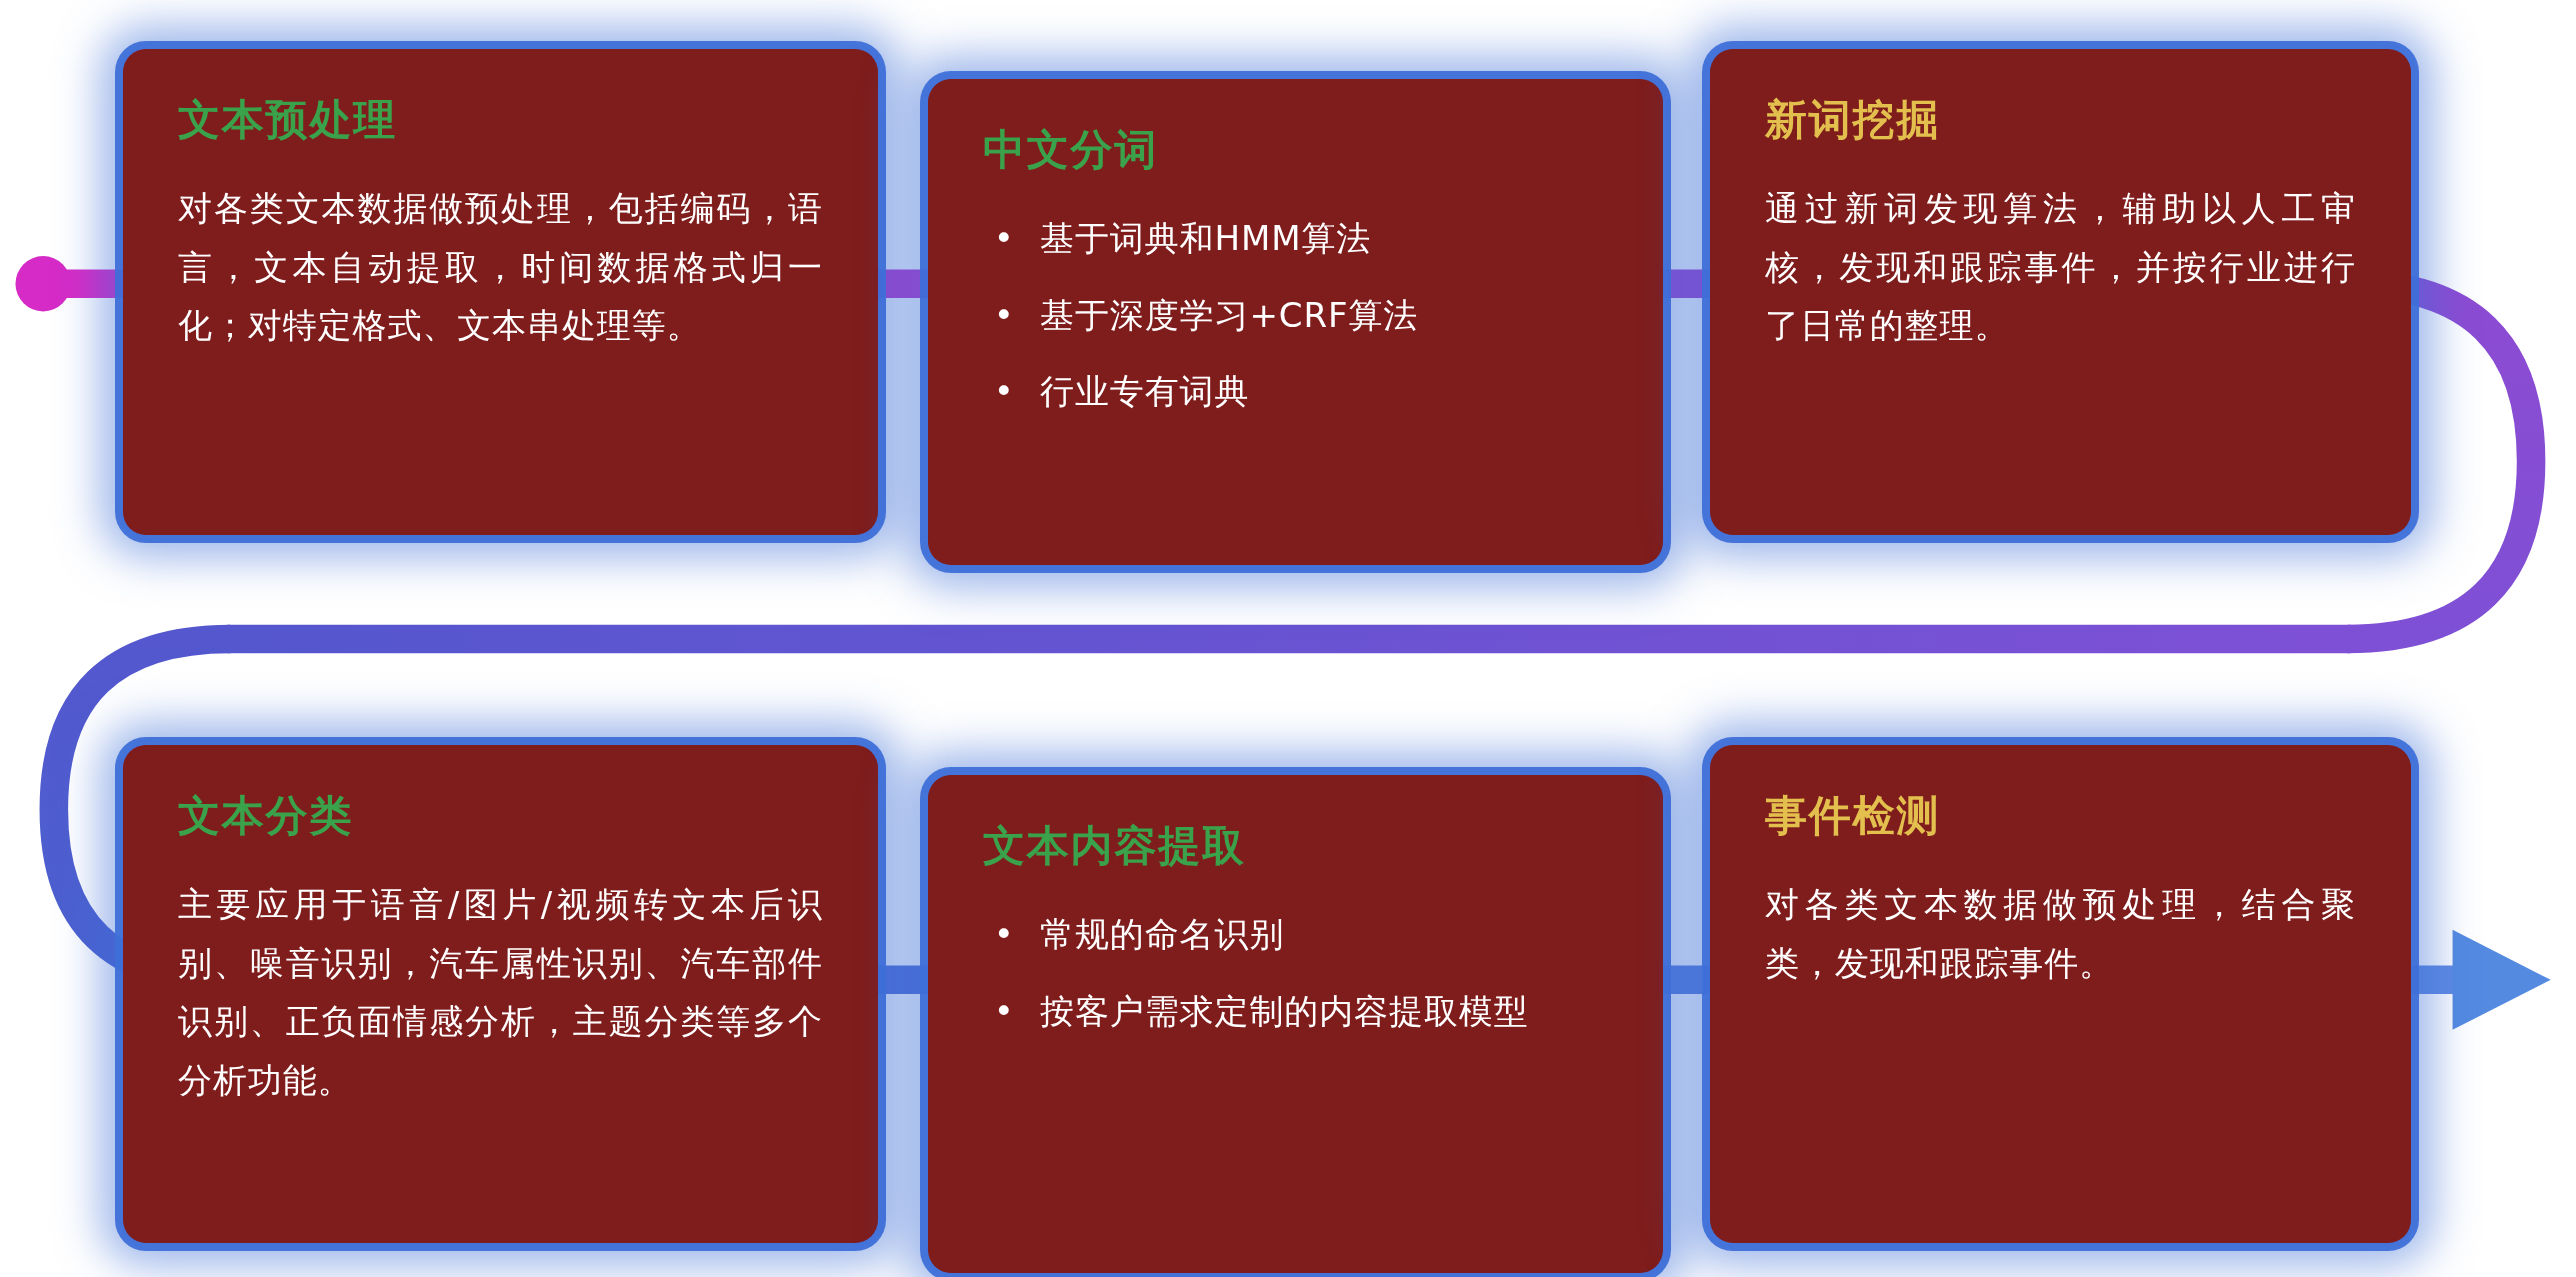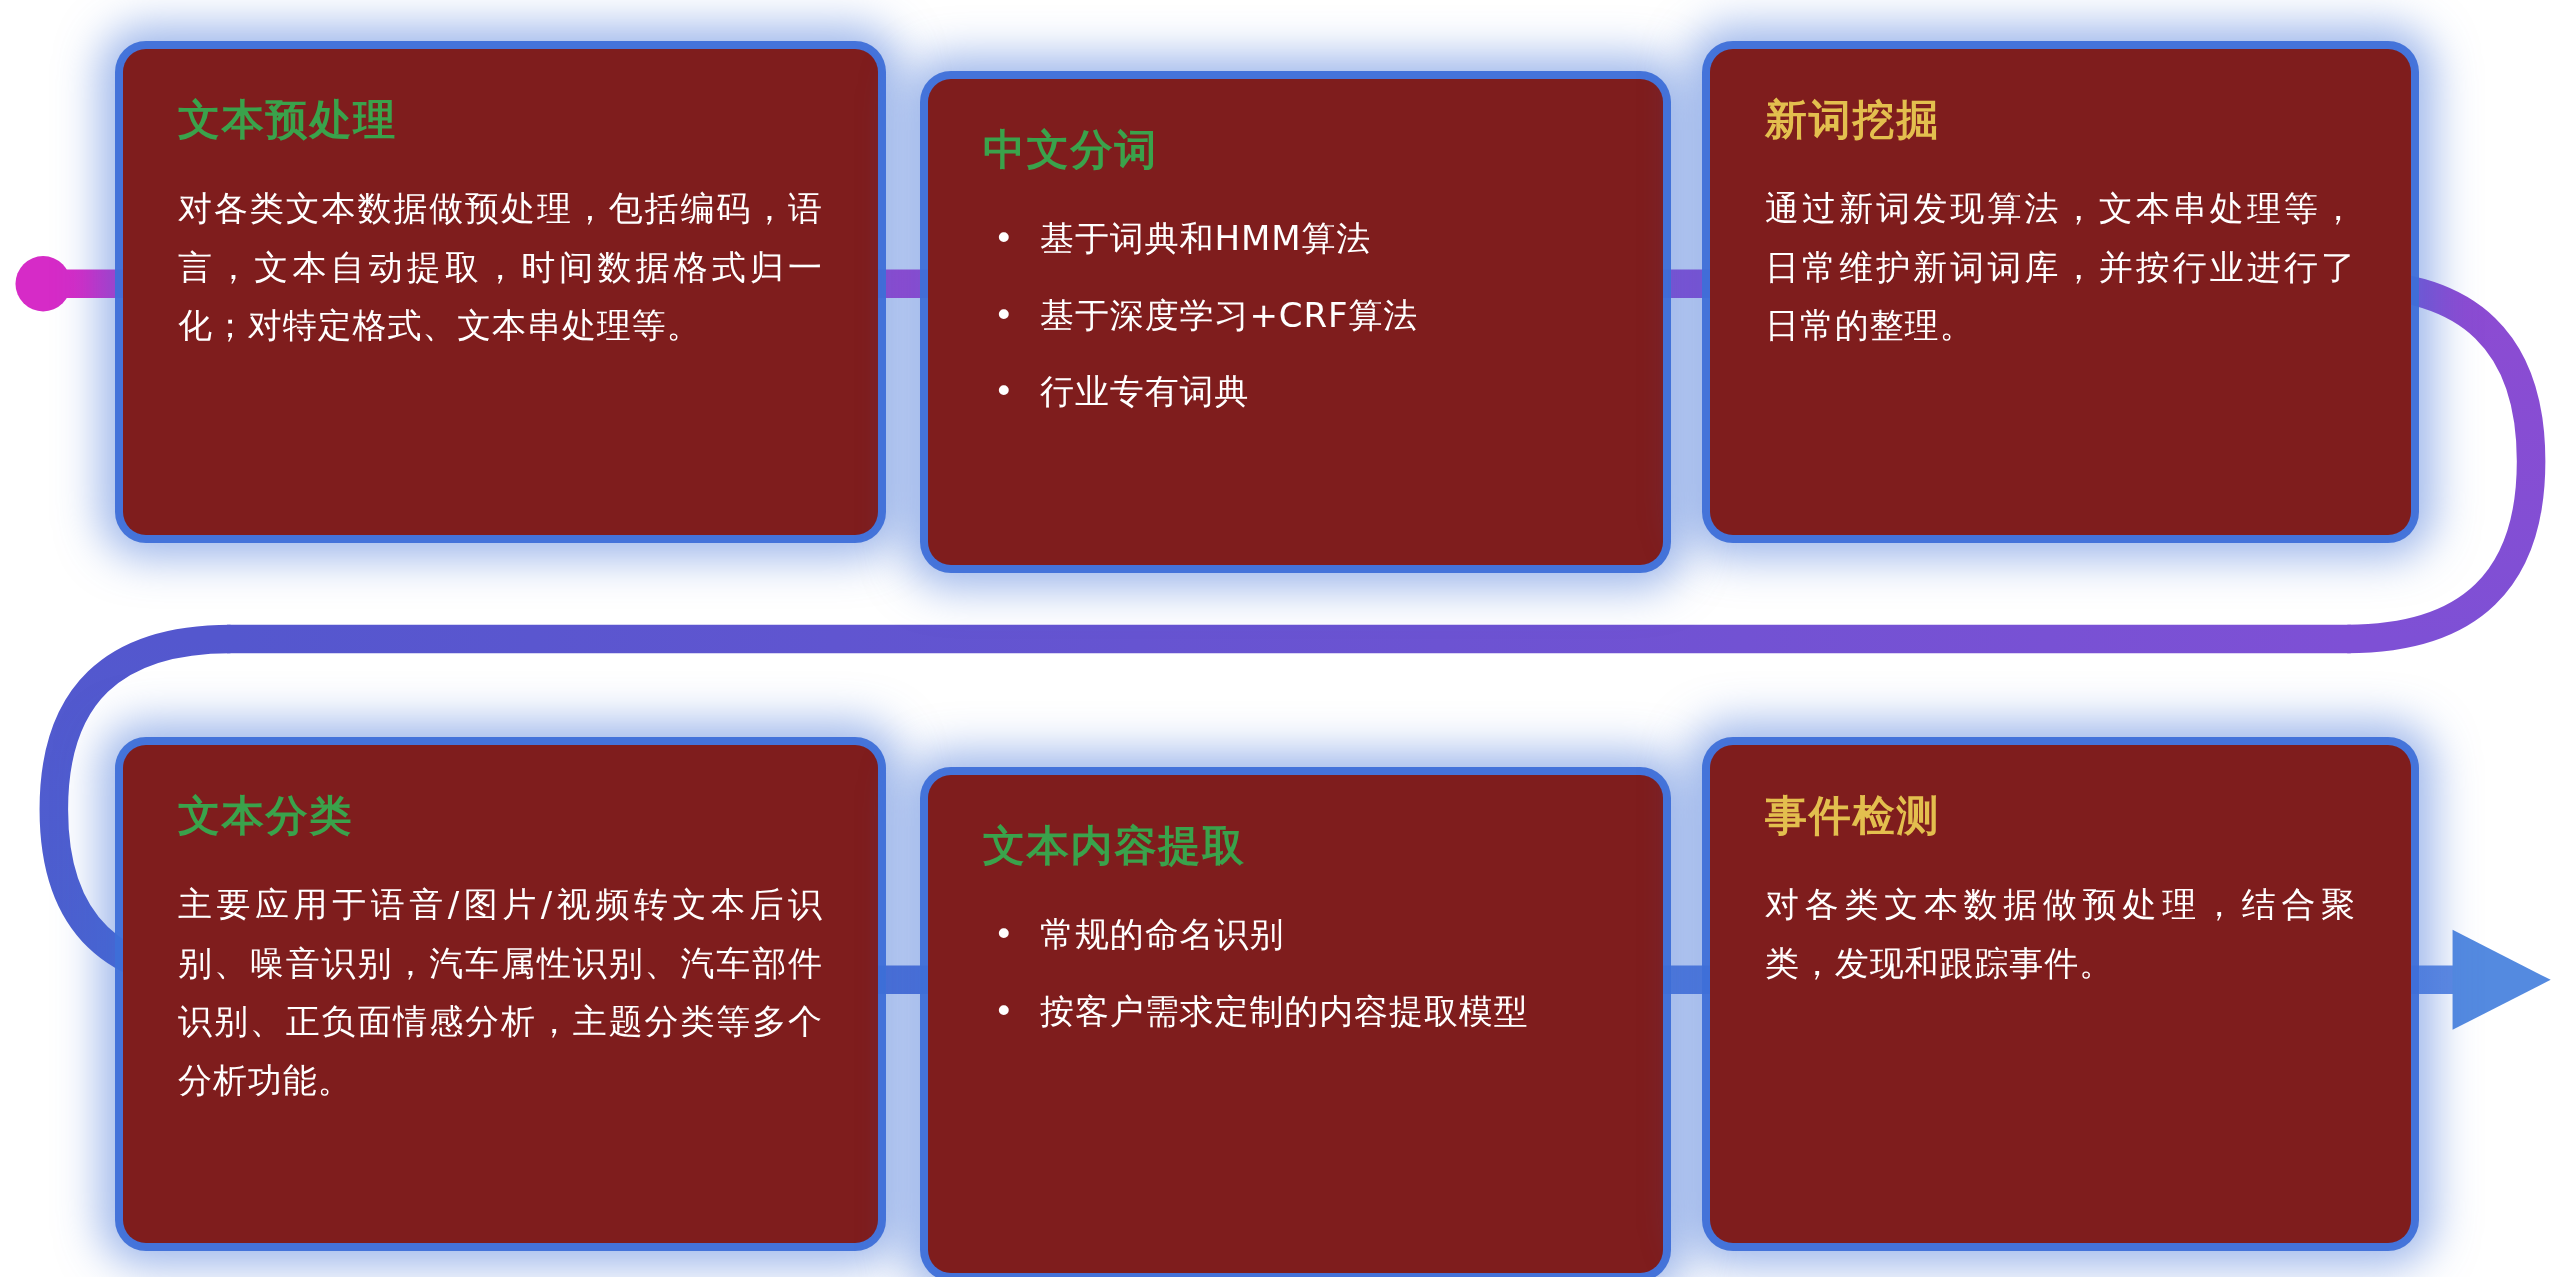--- a/index.html
+++ b/index.html
@@ -123,21 +123,21 @@
     <h2 class="card-title title-green">中文分词</h2>
     <ul class="bullets">
       <li>基于词典和HMM算法</li>
       <li>基于深度学习+CRF算法</li>
       <li>行业专有词典</li>
     </ul>
   </div>
 
   <div class="card row1 col3">
     <h2 class="card-title title-yellow">新词挖掘</h2>
-    <p class="card-body">通过新词发现算法，文本串处理等，日常维护新词词库，并按行业进行了日常的整理。</p>
+    <p class="card-body">通过新词发现算法，辅助以人工审核，发现和跟踪事件，并按行业进行了日常的整理。</p>
   </div>
 
   <div class="card row2 col1">
     <h2 class="card-title title-green">文本分类</h2>
     <p class="card-body">主要应用于语音/图片/视频转文本后识别、噪音识别，汽车属性识别、汽车部件识别、正负面情感分析，主题分类等多个分析功能。</p>
   </div>
 
   <div class="card row2 col2">
     <h2 class="card-title title-green">文本内容提取</h2>
     <ul class="bullets">

